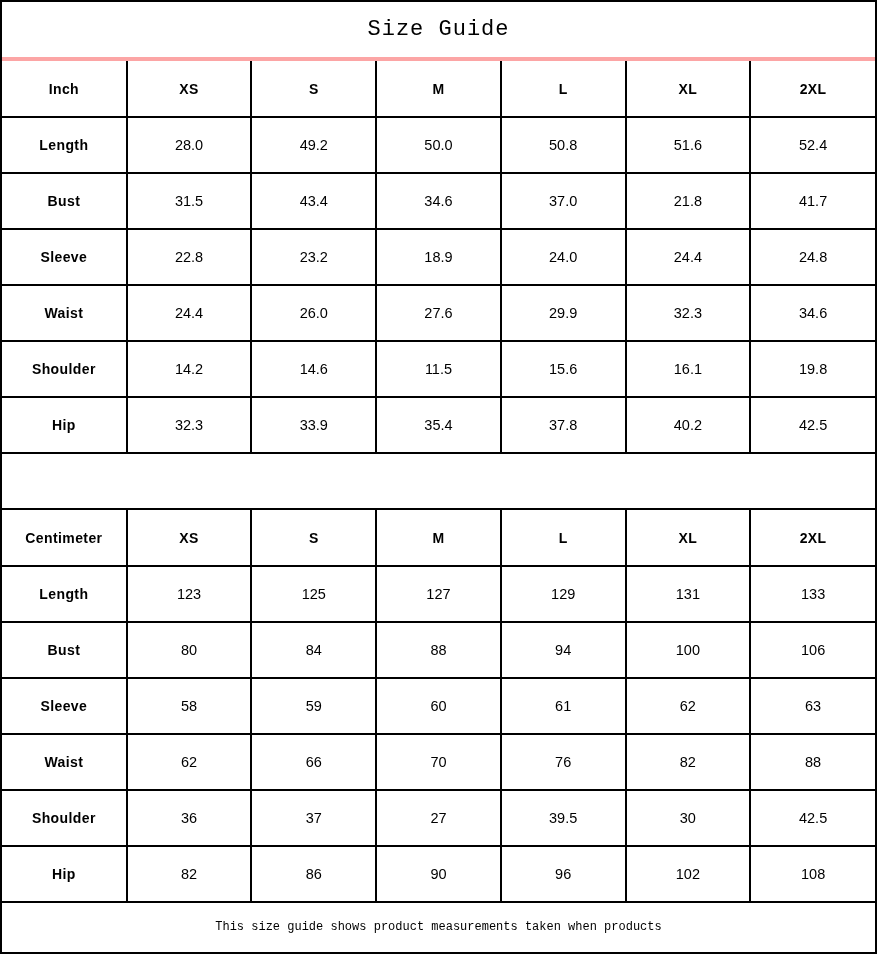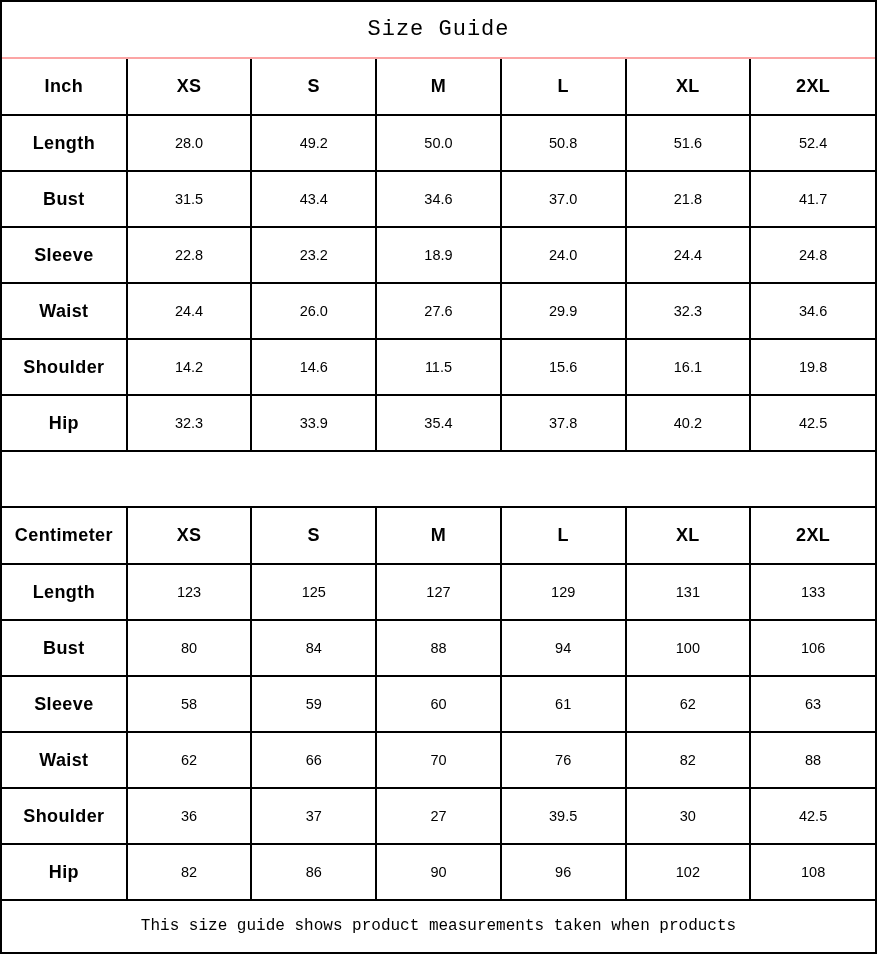--- a/index.html
+++ b/index.html
@@ -14,21 +14,21 @@
     box-sizing: border-box;
     border: 2px solid #000000;
     background: #ffffff;
     color: #000000;
     display: flex;
     flex-direction: column;
     font-family: "Liberation Sans", sans-serif;
   }
   .title-row {
     flex: 0 0 55px;
-    border-bottom: 2px solid #fca5a5;
+    border-bottom: 4px solid #fca5a5;
     display: flex;
     align-items: center;
     justify-content: center;
     font-family: "Liberation Mono", "DejaVu Sans Mono", monospace;
     font-size: 22px;
     letter-spacing: 1px;
   }
   table.measure-table {
     width: 100%;
     border-collapse: collapse;
@@ -44,39 +44,39 @@
     vertical-align: middle;
     border-right: 2px solid #000000;
     border-bottom: 2px solid #000000;
   }
   table.measure-table th:last-child,
   table.measure-table td:last-child {
     border-right: none;
   }
   table.measure-table th {
     font-weight: bold;
-    font-size: 18px;
+    font-size: 14px;
     letter-spacing: 0.4px;
   }
   table.measure-table td {
     font-weight: normal;
     font-size: 14.5px;
   }
   .gap-row {
     flex: 0 0 54px;
     border-bottom: 2px solid #000000;
   }
   .footer-row {
     flex: 1 1 auto;
     display: flex;
     flex-direction: column;
     align-items: center;
     justify-content: center;
     font-family: "Liberation Mono", "DejaVu Sans Mono", monospace;
-    font-size: 16px;
+    font-size: 12px;
     line-height: 19px;
     text-align: center;
   }
 </style>
 </head>
 <body>
 
 <div class="size-guide">
 
   <div class="title-row">Size Guide</div>

